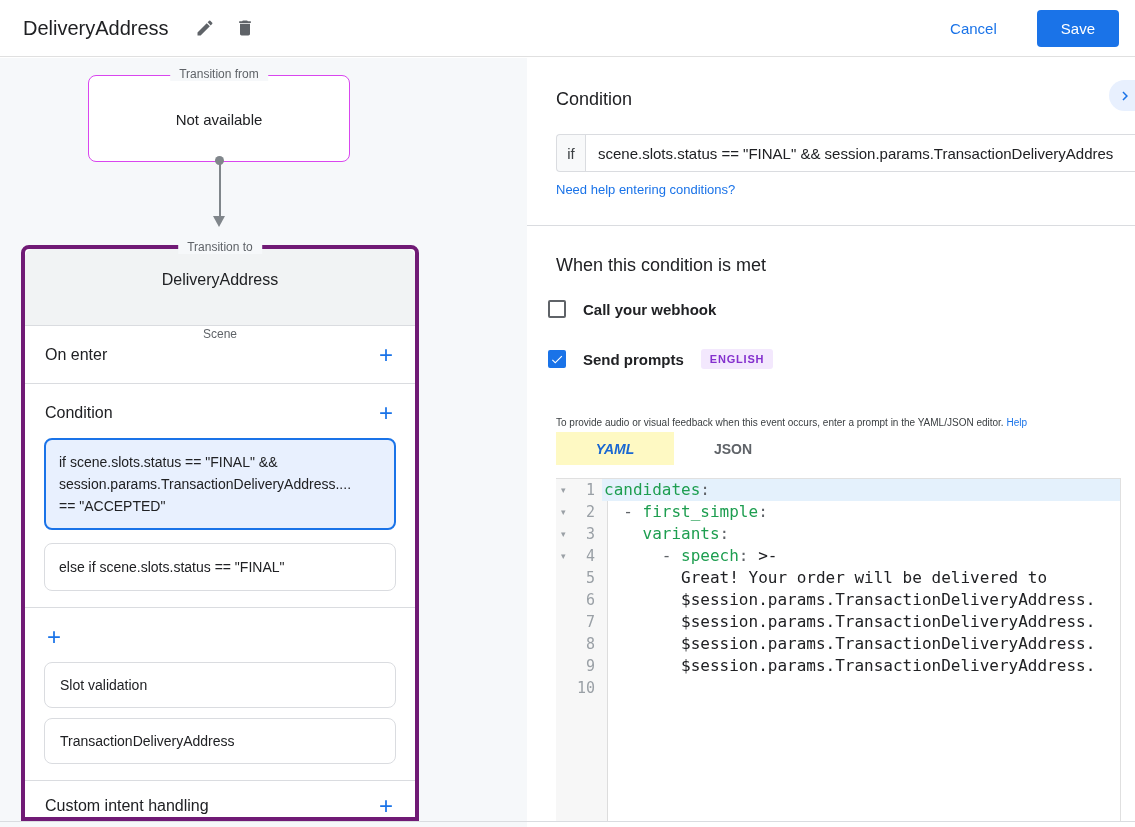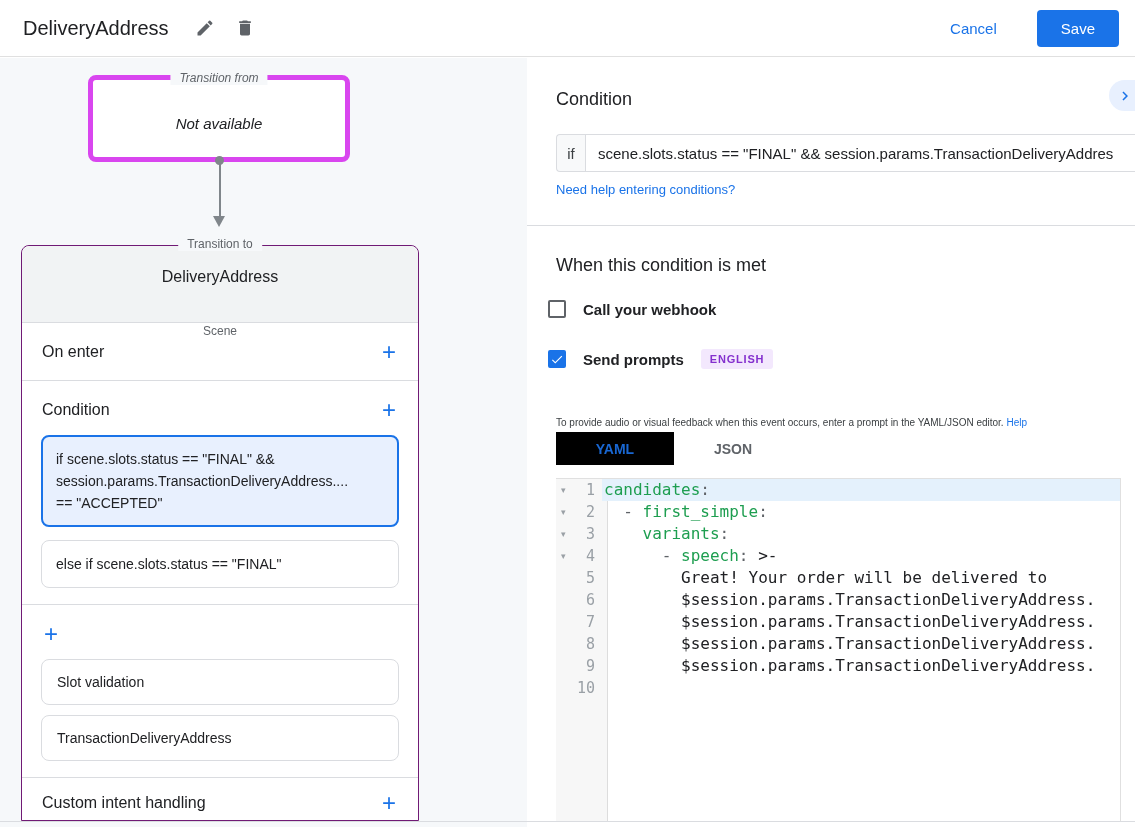--- a/index.html
+++ b/index.html
@@ -17,33 +17,33 @@
   .topbar-spacer { flex:1; }
   .cancel-btn { border:none; background:transparent; color:#1a73e8; font-size:15px; font-weight:500;
                 font-family:inherit; padding:8px 16px; margin-right:24px; cursor:pointer; }
   .save-btn { border:none; background:#1a73e8; color:#fff; font-size:15px; font-weight:500;
               font-family:inherit; padding:0 24px; height:37px; border-radius:4px; cursor:pointer; }
 
   
   .left-panel { position:absolute; top:58px; left:0; width:527px; bottom:0; background:#f6f8fa; }
 
   .from-box { position:absolute; left:88px; top:17px; width:262px; height:87px; background:#fff;
-              border:5px solid #d946ef; border-radius:8px;font-style:italic; }
+              border:1px solid #d946ef; border-radius:8px; }
   .legend { position:absolute; top:-9px; left:50%; transform:translateX(-50%); background:#f6f8fa;
             padding:0 9px; font-size:12px; color:#5f6368; white-space:nowrap; }
   .from-value { position:absolute; top:35px; width:100%; text-align:center; font-size:15px; color:#202124; }
 
   .conn-dot { position:absolute; left:215px; top:98px; width:9px; height:9px; border-radius:50%; background:#80868b; }
   .conn-line { position:absolute; left:218.5px; top:106px; width:2px; height:53px; background:#80868b; }
   .conn-arrow { position:absolute; left:213px; top:158px; width:0; height:0;
                 border-left:6.5px solid transparent; border-right:6.5px solid transparent;
                 border-top:11px solid #80868b; }
 
   .to-card { position:absolute; left:21px; top:187px; width:398px; height:576px; background:#fff;
-             border:1px solid #701a75; border-radius:8px 8px 0 0; }
+             border:4px solid #701a75; border-radius:8px 8px 0 0; }
   .card-header { height:77px; background:#f1f3f4; border-bottom:1px solid #dadce0;
                  border-radius:8px 8px 0 0; text-align:center; }
   .card-title { padding-top:22px; font-size:16px; color:#202124; }
   .card-subtitle { padding-top:6px; font-size:12px; color:#5f6368;margin-top:32px; }
 
   .row { display:flex; align-items:center; padding:0 20px; border-bottom:1px solid #dadce0; }
   .row-onenter { height:58px; }
   .row-custom { height:49px; border-bottom:none; }
   .row-label { flex:1; font-size:16px; color:#202124; }
   .plus-btn { border:none; background:transparent; color:#1a73e8; font-size:24px; font-weight:300;
@@ -91,21 +91,21 @@
                 letter-spacing:0.8px; padding:4px 9px; border-radius:3px; }
 
   .rp-desc { position:absolute; left:29px; top:324px; width:556px; font-size:10px; line-height:18px;
              color:#3c4043;margin-top:32px; }
   .rp-desc a { color:#1a73e8; text-decoration:none; cursor:pointer; }
 
   .tabs { position:absolute; left:29px; top:374px; display:flex; }
   .tab { width:118px; height:33px; display:flex; align-items:center; justify-content:center;
          font-size:14px; font-weight:700; color:#5f6368; cursor:pointer; border:none;
          background:transparent; font-family:inherit; }
-  .tab.active { background:#000000; color:#1967d2; }
+  .tab.active { background:#fef9c3; color:#1967d2;font-style:italic; }
 
   
   .editor { position:absolute; left:29px; top:420px; width:565px; height:344px; background:#fff;
             border-top:1px solid #e0e0e0; border-right:1px solid #e0e0e0; overflow:hidden; }
   .editor::before { content:""; position:absolute; left:0; top:0; bottom:0; width:51px;
                     background:#f7f7f7; border-right:1px solid #ddd; }
   .ed-lines { position:relative; }
   .ed-line { display:flex; height:22px; align-items:center; }
   .ed-fold { width:17px; padding-left:5px; font-size:9px; color:#9aa0a6; position:relative;
              cursor:pointer; flex:none; }

